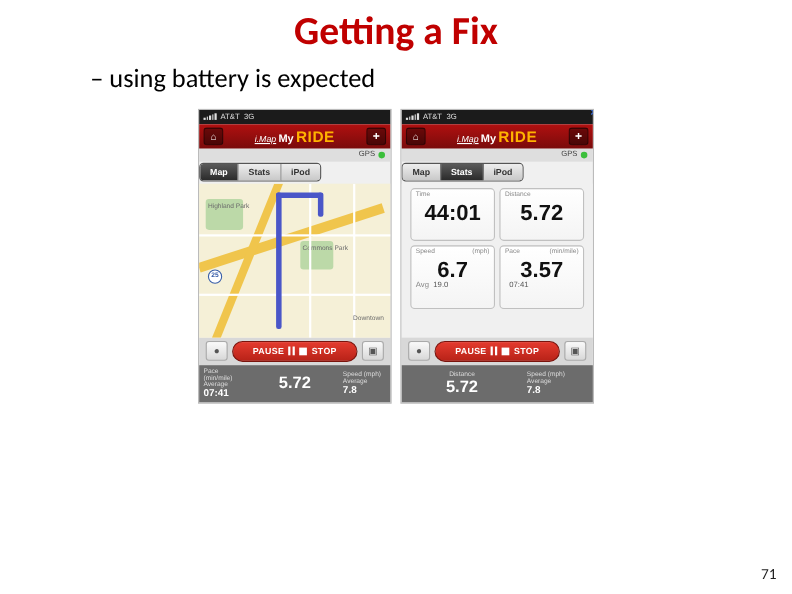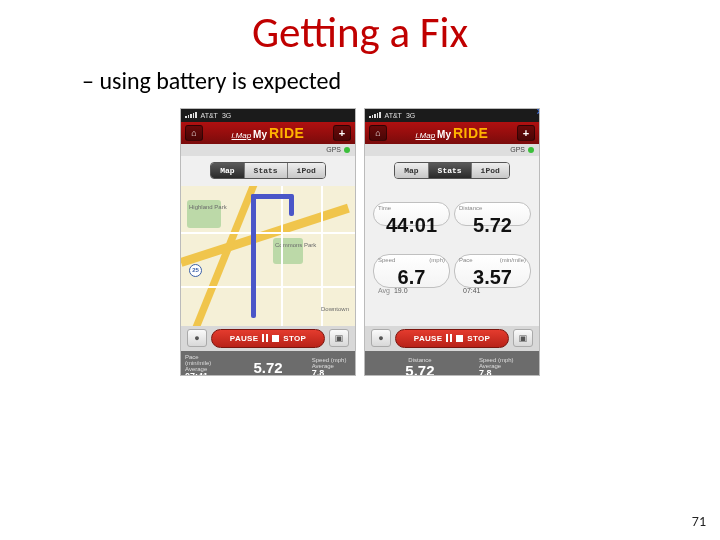--- a/index.html
+++ b/index.html
@@ -1,53 +1,53 @@
 <!DOCTYPE html>
 <html><head>
 <meta charset="utf-8">
 <style>
   * { box-sizing: border-box; margin: 0; padding: 0; }
   html, body { width: 720px; height: 540px; font-family: Calibri, Arial, sans-serif; background: #fff; color: #000; }
   .slide { position: relative; width: 720px; height: 540px; padding: 6px 28px 0 28px; }
-  .title { text-align: center; font-size: 43px; font-weight: 400; color: #c00000; margin-bottom: 8px; }
+  .title { text-align: center; font-size: 36px; font-weight: 700; color: #c00000; margin-bottom: 8px; }
   .bullet { font-size: 27px; line-height: 1.15; margin: 0 0 10px 14px; text-indent: -16px; padding-left: 18px; }
   .bullet::before { content: "\2022  "; }
   .subbullet { font-size: 24px; line-height: 1.2; margin-left: 52px; text-indent: -16px; padding-left: 18px; }
   .subbullet::before { content: "\2013  "; }
   .shots { display: flex; justify-content: center; gap: 8px; margin-top: 12px; }
   .phone { width: 176px; height: 268px; border: 1px solid #bbb; background: #f0f0f0; font-family: Helvetica, Arial, sans-serif; overflow: hidden; position: relative; }
   .statusbar { height: 13px; background: #1b1b1b; display: flex; align-items: center; gap: 4px; padding: 0 4px; }
   .st-carrier, .st-net, .st-batt { font-size: 7px; color: #e0e0e0; white-space: nowrap; }
   .st-bars { display: flex; gap: 1px; align-items: flex-end; height: 6px; }
   .st-bars i { width: 1.5px; background: #e0e0e0; display: block; }
   .titlebar { height: 22px; background: linear-gradient(#b01010,#7a0b0b); display: flex; align-items: center; justify-content: center; position: relative; }
   .titlebar .app { display: flex; align-items: baseline; gap: 2px; color: #fff; }
   .titlebar .app .imap { font-size: 8px; font-style: italic; color: #fff; text-decoration: underline; }
   .titlebar .app .my { font-size: 10px; font-weight: 700; color: #fff; }
   .titlebar .app .ride { font-size: 14px; font-weight: 700; color: #ffb300; letter-spacing: 0.5px; }
   .tbtn { position: absolute; top: 3px; width: 18px; height: 16px; border-radius: 3px; background: linear-gradient(#6a0909,#4a0606); color: #fff; display: flex; align-items: center; justify-content: center; border: 1px solid rgba(0,0,0,0.4); }
   .tbtn.home { left: 4px; font-size: 9px; }
   .tbtn.plus { right: 4px; font-size: 11px; font-weight: 700; }
   .gpsrow { height: 12px; background: #dedede; display: flex; justify-content: flex-end; align-items: center; gap: 3px; padding: 0 5px; font-size: 7px; color: #444; }
   .gpsdot { width: 6px; height: 6px; border-radius: 50%; background: #3bbf3b; }
-  .seg { height: 30px; display: flex; justify-content: center; align-items: center; padding: 3px 0; font-family: Liberation Mono, monospace; }
+  .seg { height: 20px; display: flex; align-items: center; padding: 3px 0; }
   .segwrap { display: flex; border: 1px solid #555; border-radius: 4px; overflow: hidden; }
   .segwrap span { font-size: 8px; font-weight: 700; padding: 3px 9px; background: linear-gradient(#eee,#c8c8c8); color: #333; border-right: 1px solid #777; }
   .segwrap span:last-child { border-right: none; }
   .segwrap span.active { background: linear-gradient(#5a5a5a,#2a2a2a); color: #fff; }
   .mapbox { height: 140px; background: #f5f0d7; position: relative; overflow: hidden; }
   .road { position: absolute; background: #f0c54c; }
   .roadw { position: absolute; background: #fff; }
   .route { position: absolute; background: #4a56c8; border-radius: 2px; }
   .park { position: absolute; background: #bcd9a8; border-radius: 3px; }
   .maplabel { position: absolute; font-size: 6px; color: #6b6b6b; white-space: nowrap; }
   .shield { position: absolute; width: 13px; height: 13px; border-radius: 50%; background: #fff; border: 1.2px solid #3a5fa8; font-size: 6px; color: #3a5fa8; display: flex; align-items: center; justify-content: center; font-weight: 700; }
   .statsbody { height: 140px; padding: 4px 6px; background: #f0f0f0; }
   .statrow { display: flex; height: 48px; margin-bottom: 4px; }
-  .statcell { flex: 1; background: linear-gradient(#fff,#f4f4f4); border: 1px solid #c0c0c0; border-radius: 16px; margin: 12px 2px; padding: 2px 4px; }
+  .statcell { flex: 1; background: linear-gradient(#fff,#f4f4f4); border: 1px solid #c0c0c0; border-radius: 4px; margin: 0 2px; padding: 2px 4px; }
   .stlab { display: flex; justify-content: space-between; font-size: 6px; color: #888; }
   .stval { font-size: 20px; font-weight: 700; color: #111; text-align: center; line-height: 1; margin-top: 4px; }
   .stsub { display: flex; font-size: 7px; color: #555; margin-top: 0px; }
   .stsub span:first-child { color: #888; padding-right: 4px; }
   .ctrl { height: 25px; background: #d8d8d8; display: flex; align-items: center; justify-content: center; gap: 4px; padding: 0 6px; }
   .micbtn, .cambtn { width: 20px; height: 18px; border-radius: 3px; background: linear-gradient(#fafafa,#d8d8d8); border: 1px solid #aaa; display: flex; align-items: center; justify-content: center; font-size: 9px; color: #555; }
   .pausestop { flex: 1; height: 19px; border-radius: 10px; background: linear-gradient(#e43b2e,#b82218); display: flex; align-items: center; justify-content: center; gap: 4px; border: 1px solid #7a140d; }
   .pausestop span { font-size: 8px; font-weight: 800; color: #fff; letter-spacing: 0.3px; }
   .pausestop i { width: 2px; height: 8px; background: #fff; display: inline-block; }
   .pausestop .pausebar { display: flex; gap: 2px; }

